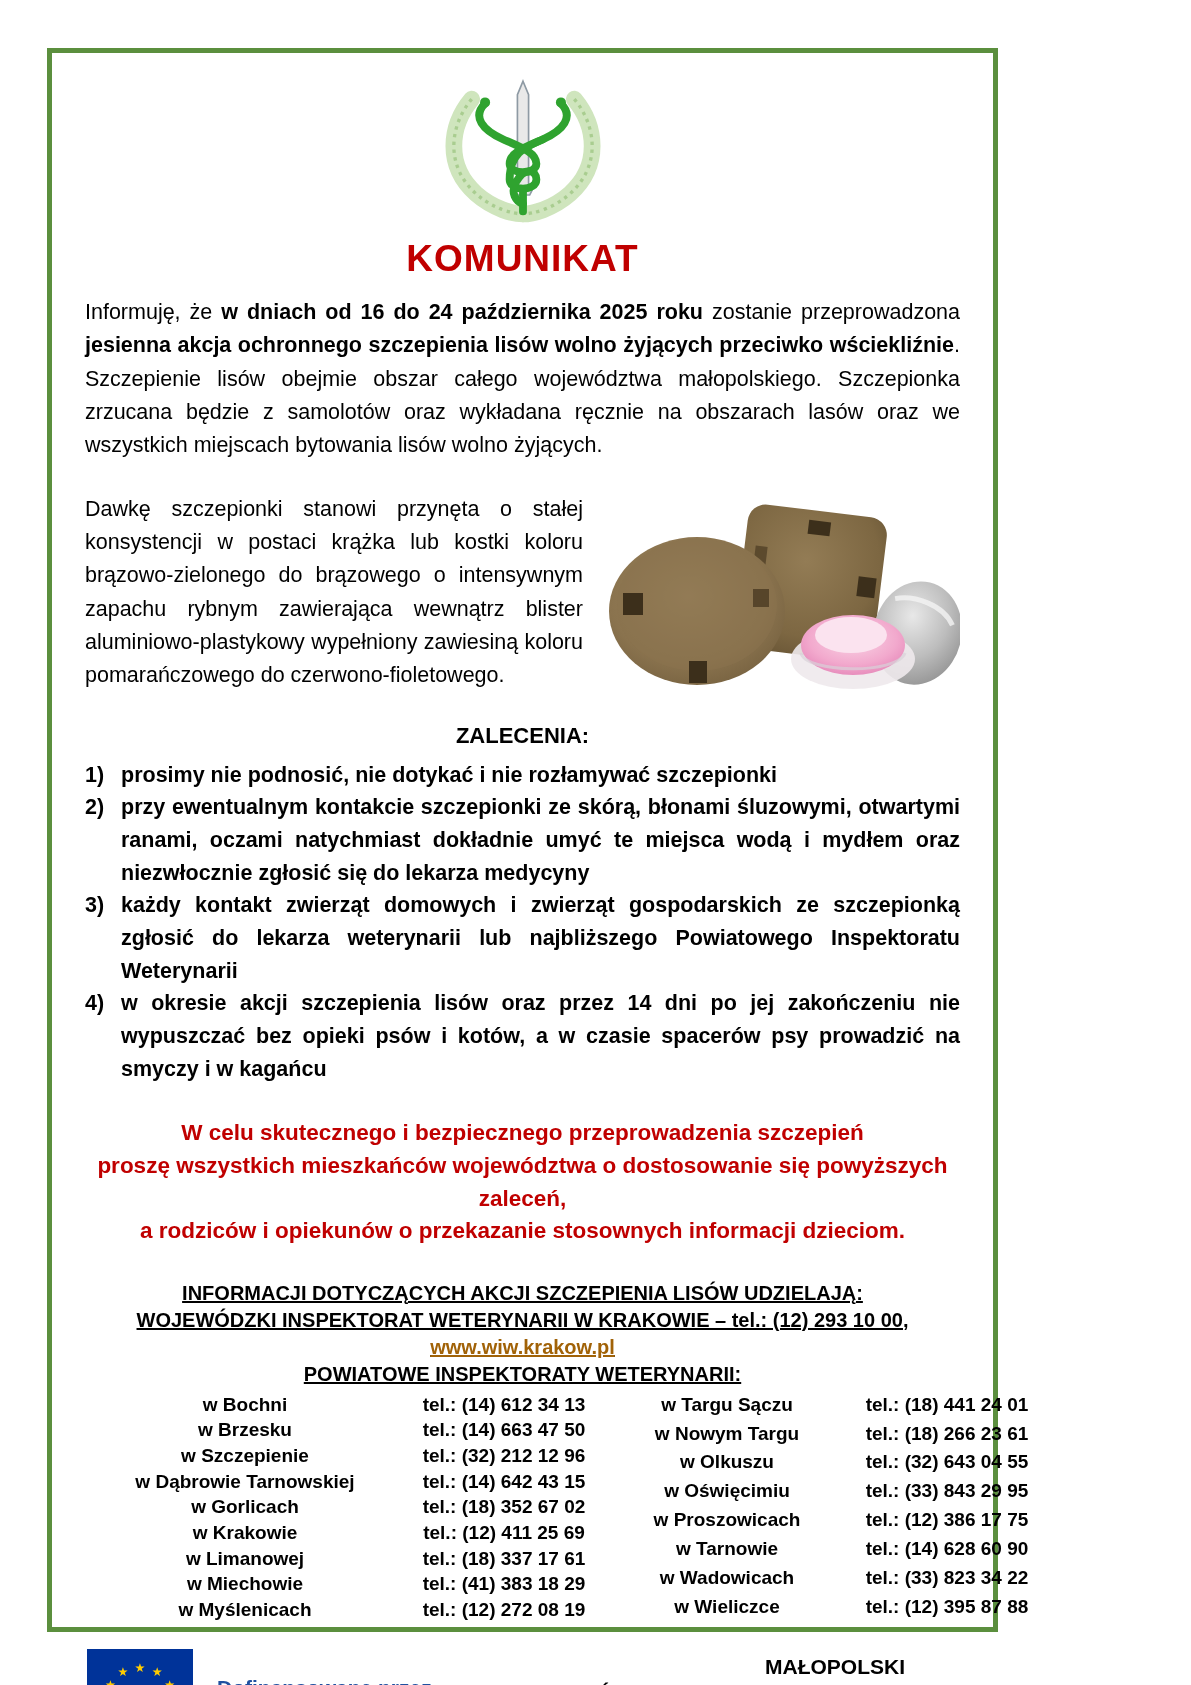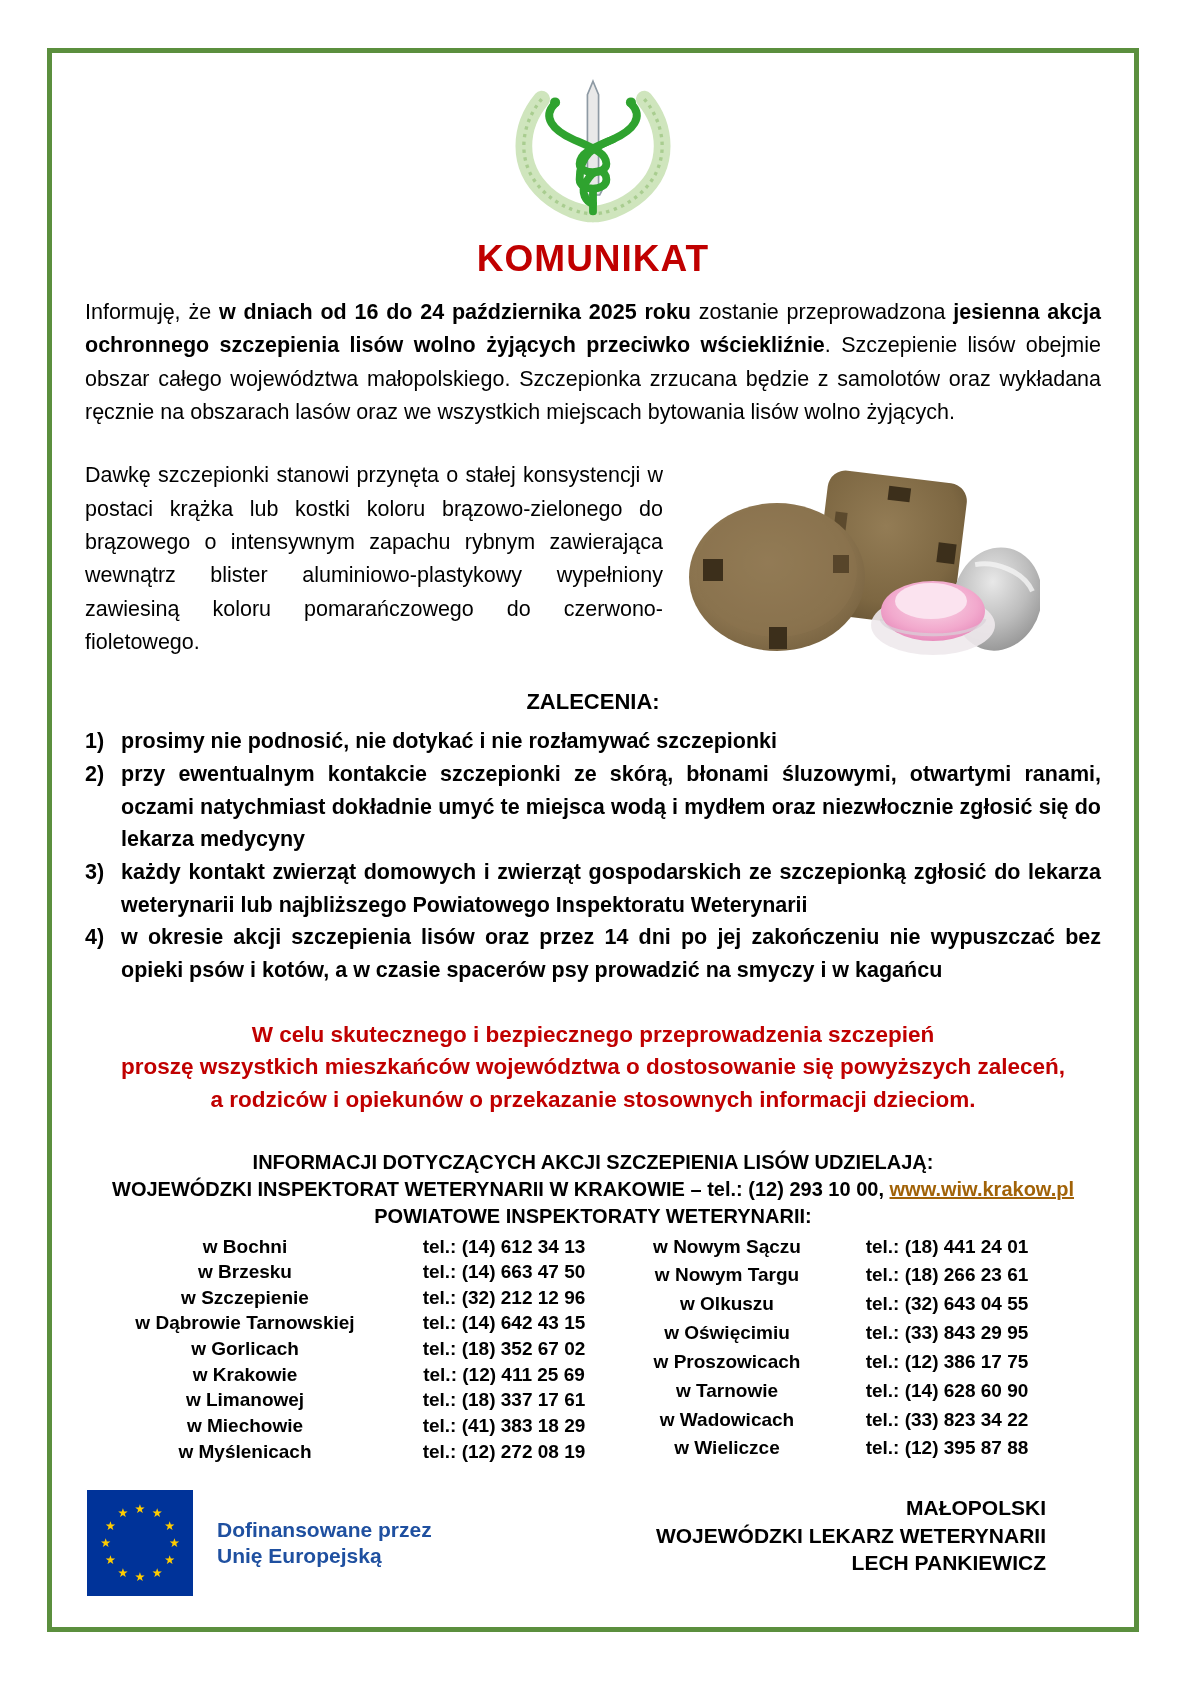--- a/index.html
+++ b/index.html
@@ -2,21 +2,21 @@
 <html lang="pl"><head>
 <meta charset="utf-8">
 <style>
   html,body{margin:0;padding:0;background:#ffffff;}
   body{
     width:1191px;height:1685px;position:relative;
     font-family:"Liberation Sans","DejaVu Sans",sans-serif;
     color:#000;
   }
   .page-frame{
-    position:absolute;left:47px;top:48px;width:1092px;height:1584px;
+    position:absolute;left:47px;top:48px;width:951px;height:1584px;
     border:5px solid #5B8F3E;box-sizing:border-box;background:#fff;
     padding:22px 33px 0 33px;
   }
   
   .logo-wrap{text-align:center;margin-top:4px;}
   .logo-wrap svg{width:190px;height:145px;}
   .wreath{fill:none;stroke:#cfe5bd;stroke-width:15;stroke-linecap:round;}
   .wreath2{fill:none;stroke:#a9cd90;stroke-width:3;stroke-dasharray:3 4;}
   .snake{fill:none;stroke:#2fa32f;stroke-width:7;stroke-linecap:round;}
   .blade{fill:#e9e9e9;stroke:#8e9aa4;stroke-width:1.5;}
@@ -45,21 +45,21 @@
   .zalecenia-heading{
     text-align:center;font-weight:bold;font-size:22px;margin:30px 0 10px 0;
   }
   .zal-list{margin:0;padding:0;list-style:none;}
   .zal-item{display:flex;font-weight:bold;font-size:21.5px;line-height:1.52;margin:0;}
   .zal-num{flex:none;width:36px;}
   .zal-text{flex:1;text-align:justify;}
   
   .appeal{margin-top:32px;text-align:center;font-weight:bold;font-size:22.5px;line-height:1.45;}
   
-  .info{margin-top:32px;text-align:center;font-weight:bold;font-size:20px;line-height:1.35;}
+  .info{margin-top:32px;text-align:center;font-weight:bold;font-size:20px;line-height:1.35;text-decoration:underline;}
   .info a{color:#a16207;text-decoration:underline;}
   
   .contacts{display:flex;margin-top:4px;padding-left:16px;}
   .contacts-col{display:grid;font-weight:bold;font-size:19px;line-height:1.35;text-align:center;}
   .contacts-col.left{grid-template-columns:288px 230px;width:518px;}
   .contacts-col.right{grid-template-columns:212px 228px;width:440px;margin-left:2px;}
   .c-city,.c-tel{white-space:nowrap;}
   
   .footer{display:flex;margin-top:26px;align-items:flex-start;}
   .eu-block{display:flex;align-items:center;margin-left:2px;}
@@ -200,21 +200,21 @@
         <div class="c-city">w Krakowie</div>
         <div class="c-tel">tel.: (12) 411 25 69</div>
         <div class="c-city">w Limanowej</div>
         <div class="c-tel">tel.: (18) 337 17 61</div>
         <div class="c-city">w Miechowie</div>
         <div class="c-tel">tel.: (41) 383 18 29</div>
         <div class="c-city">w Myślenicach</div>
         <div class="c-tel">tel.: (12) 272 08 19</div>
       </div>
     <div class="contacts-col right">
-        <div class="c-city">w Nowym Sączu</div>
+        <div class="c-city">w Targu Sączu</div>
         <div class="c-tel">tel.: (18) 441 24 01</div>
         <div class="c-city">w Nowym Targu</div>
         <div class="c-tel">tel.: (18) 266 23 61</div>
         <div class="c-city">w Olkuszu</div>
         <div class="c-tel">tel.: (32) 643 04 55</div>
         <div class="c-city">w Oświęcimiu</div>
         <div class="c-tel">tel.: (33) 843 29 95</div>
         <div class="c-city">w Proszowicach</div>
         <div class="c-tel">tel.: (12) 386 17 75</div>
         <div class="c-city">w Tarnowie</div>

